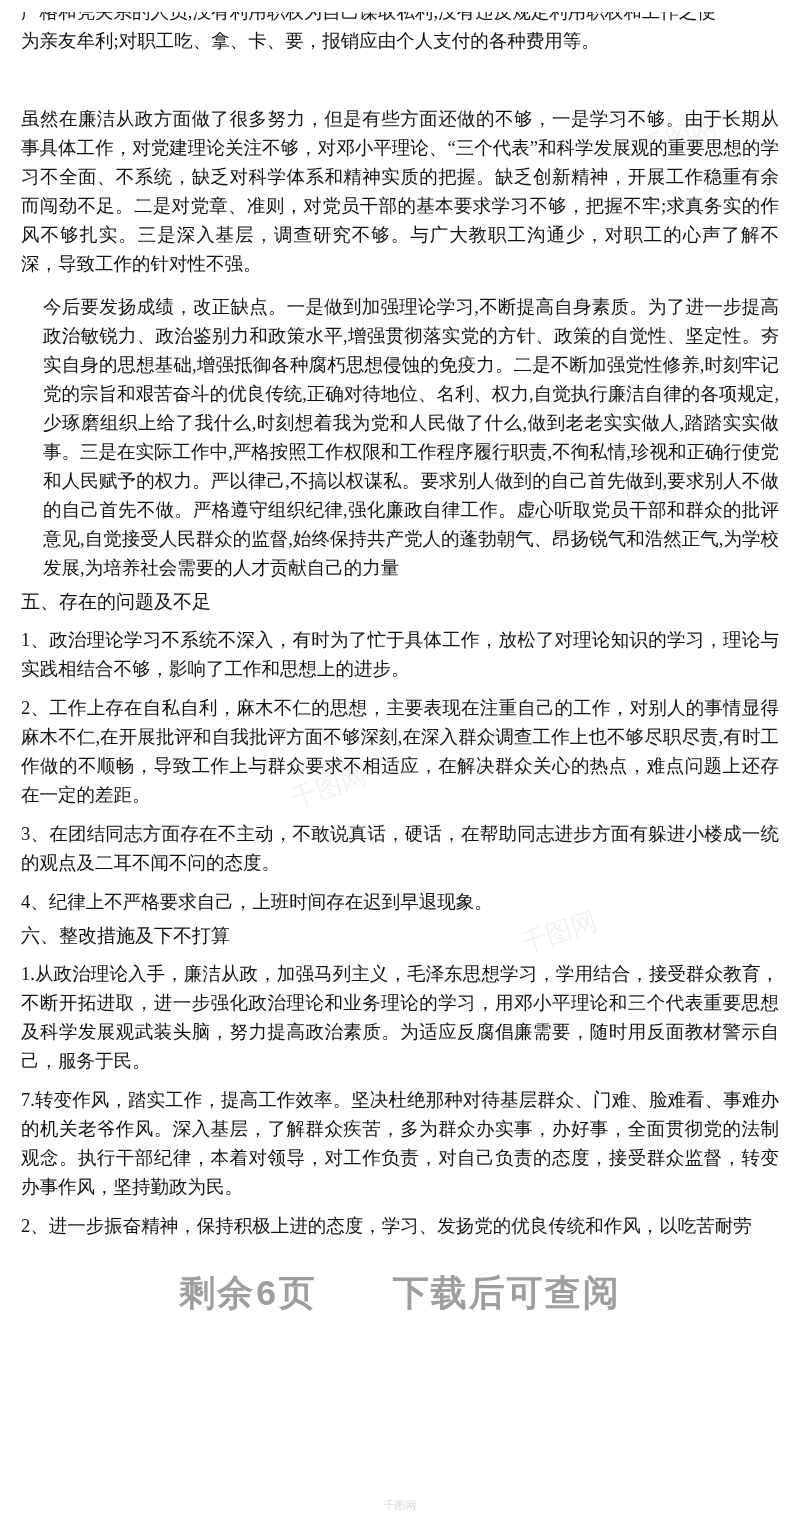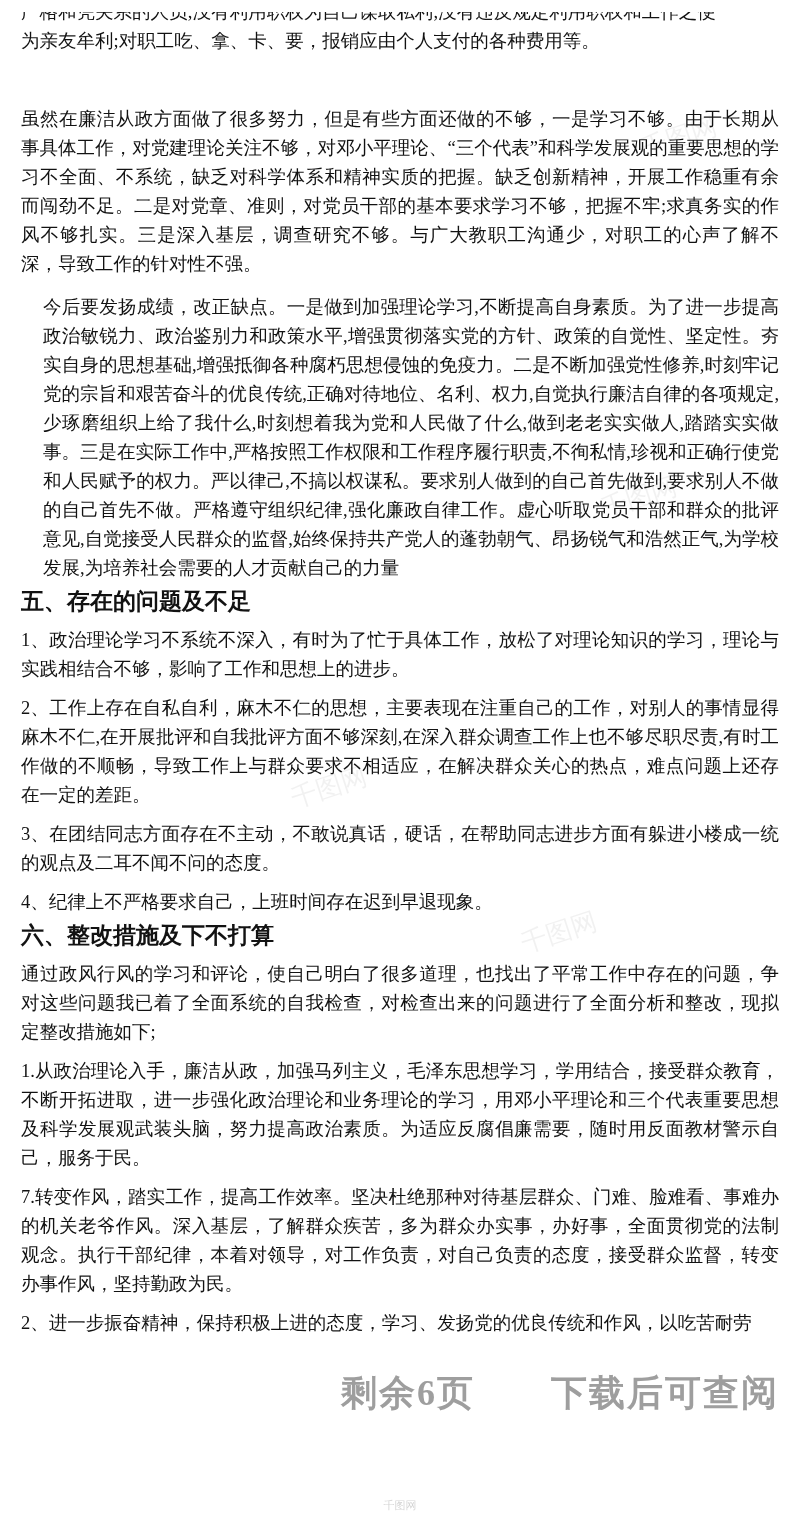--- a/index.html
+++ b/index.html
@@ -20,35 +20,35 @@
   }
   .para { margin: 0; }
   .clip-wrap {
     height: 15px;
     overflow: hidden;
   }
   .clip-wrap .para { margin-top: -14px; }
   .gap-top { margin-top: 49px; }
   .para-mid { margin-top: 14px; margin-left: 22px; }
   .heading {
-    font-weight: 700;
-    font-size: 23px;
+    font-weight: 400;
+    font-size: 19px;
     line-height: 29px;
     margin: 4px 0 4px 0;
   }
   .item { margin: 10px 0 2px 0; }
   .item-gap { margin-top: 10px; }
   .footer {
     margin-top: 34px;
-    text-align: right;
+    text-align: center;
     font-size: 36px;
     line-height: 42px;
     font-weight: 700;
     color: #9e9e9e;
-    font-family: Liberation Serif, serif;
+    font-family: Liberation Mono, monospace;
     letter-spacing: 2px;
   }
   .watermark {
     position: absolute;
     color: rgba(0,0,0,0.055);
     font-size: 26px;
     transform: rotate(-18deg);
     pointer-events: none;
     white-space: nowrap;
     font-family: "Liberation Sans", sans-serif;
@@ -84,21 +84,20 @@
 
   <h3 class="heading">五、存在的问题及不足</h3>
 
   <p class="para item">1、政治理论学习不系统不深入，有时为了忙于具体工作，放松了对理论知识的学习，理论与实践相结合不够，影响了工作和思想上的进步。</p>
   <p class="para item">2、工作上存在自私自利，麻木不仁的思想，主要表现在注重自己的工作，对别人的事情显得麻木不仁,在开展批评和自我批评方面不够深刻,在深入群众调查工作上也不够尽职尽责,有时工作做的不顺畅，导致工作上与群众要求不相适应，在解决群众关心的热点，难点问题上还存在一定的差距。</p>
   <p class="para item">3、在团结同志方面存在不主动，不敢说真话，硬话，在帮助同志进步方面有躲进小楼成一统的观点及二耳不闻不问的态度。</p>
   <p class="para item item-gap">4、纪律上不严格要求自己，上班时间存在迟到早退现象。</p>
 
   <h3 class="heading">六、整改措施及下不打算</h3>
 
-  <p class="para item">通过政风行风的学习和评论，使自己明白了很多道理，也找出了平常工作中存在的问题，争对这些问题我已着了全面系统的自我检查，对检查出来的问题进行了全面分析和整改，现拟定整改措施如下;</p>
   <p class="para item">1.从政治理论入手，廉洁从政，加强马列主义，毛泽东思想学习，学用结合，接受群众教育，不断开拓进取，进一步强化政治理论和业务理论的学习，用邓小平理论和三个代表重要思想及科学发展观武装头脑，努力提高政治素质。为适应反腐倡廉需要，随时用反面教材警示自己，服务于民。</p>
   <p class="para item">7.转变作风，踏实工作，提高工作效率。坚决杜绝那种对待基层群众、门难、脸难看、事难办的机关老爷作风。深入基层，了解群众疾苦，多为群众办实事，办好事，全面贯彻党的法制观念。执行干部纪律，本着对领导，对工作负责，对自己负责的态度，接受群众监督，转变办事作风，坚持勤政为民。</p>
   <p class="para item item-gap">2、进一步振奋精神，保持积极上进的态度，学习、发扬党的优良传统和作风，以吃苦耐劳</p>
 
   <div class="footer">剩余6页　　下载后可查阅</div>
 
 </div>
 
 <span class="watermark wm-1">千图网</span>
 <span class="watermark wm-2">千图网</span>

